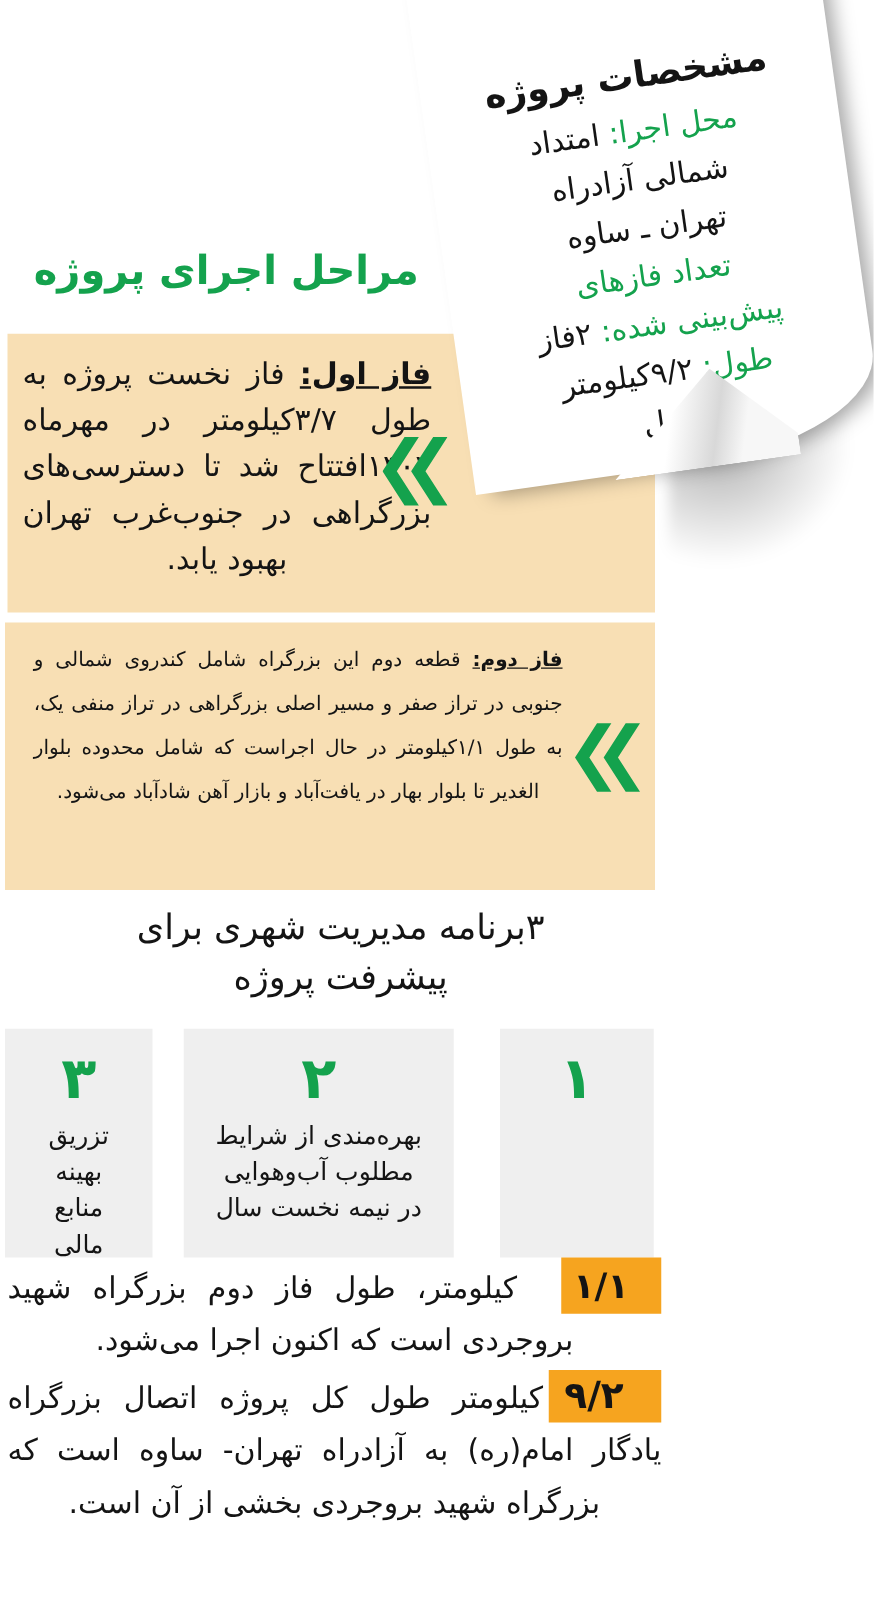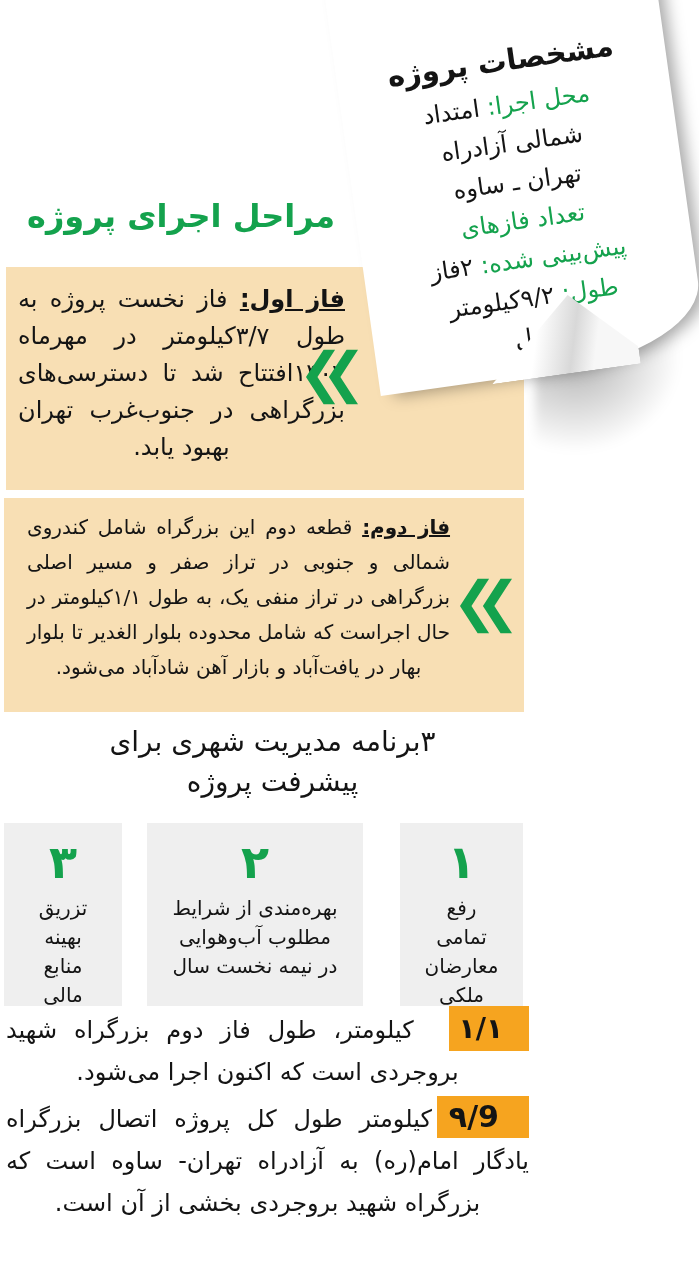--- a/index.html
+++ b/index.html
@@ -25,21 +25,21 @@
   .stages-heading{position:absolute;left:27px;top:196px;width:360px;margin:0;z-index:1;
                   text-align:left;color:#14A24D;font-weight:bold;font-size:32px;line-height:40px;}
 
   
   .phase{position:absolute;background:#F8DFB4;box-sizing:border-box;overflow:hidden;z-index:1;}
   .phase p{margin:0;text-align:justify;text-align-last:center;}
   .phase b{font-weight:bold;text-decoration:underline;}
   .phase1{left:6px;top:267px;width:518px;height:223px;padding:14px 179px 0 12px;
           font-size:24px;line-height:37px;}
   .phase2{left:4px;top:498px;width:520px;height:214px;padding:12px 74px 0 23px;
-          font-size:20px;line-height:35px;}
+          font-size:16px;line-height:35px;}
   .chev{position:absolute;z-index:2;line-height:0;}
   .chev svg{fill:#14A24D;}
   .chev1{left:306px;top:346px;}
   .chev2{left:460px;top:574px;}
 
   
   .programs-heading{position:absolute;left:0;top:722px;width:545px;text-align:center;
                     font-size:28px;line-height:40px;font-weight:normal;}
 
   
@@ -101,31 +101,30 @@
     </svg>
   </div>
 
   <div class="programs-heading">
     <div>۳برنامه مدیریت شهری برای</div>
     <div>پیشرفت پروژه</div>
   </div>
 
   <div class="card card1">
     <div class="num">۱</div>
-    <div class="txt">رفع تمامی معارضان ملکی</div>
   </div>
   <div class="card card2">
     <div class="num">۲</div>
     <div class="txt">بهره‌مندی از شرایط مطلوب آب‌وهوایی در نیمه نخست سال</div>
   </div>
   <div class="card card3">
     <div class="num">۳</div>
     <div class="txt">تزریق بهینه منابع مالی</div>
   </div>
 
   <div class="stat statA">
     <span class="stat-num">۱/۱</span><span>کیلومتر، طول فاز دوم بزرگراه شهید بروجردی است که اکنون اجرا می‌شود.</span>
   </div>
   <div class="stat statB">
-    <span class="stat-num">۹/9</span><span>کیلومتر طول کل پروژه اتصال بزرگراه یادگار امام(ره) به آزادراه تهران- ساوه است که بزرگراه شهید بروجردی بخشی از آن است.</span>
+    <span class="stat-num">۹/۲</span><span>کیلومتر طول کل پروژه اتصال بزرگراه یادگار امام(ره) به آزادراه تهران- ساوه است که بزرگراه شهید بروجردی بخشی از آن است.</span>
   </div>
 
 </div>
 
 </body></html>

